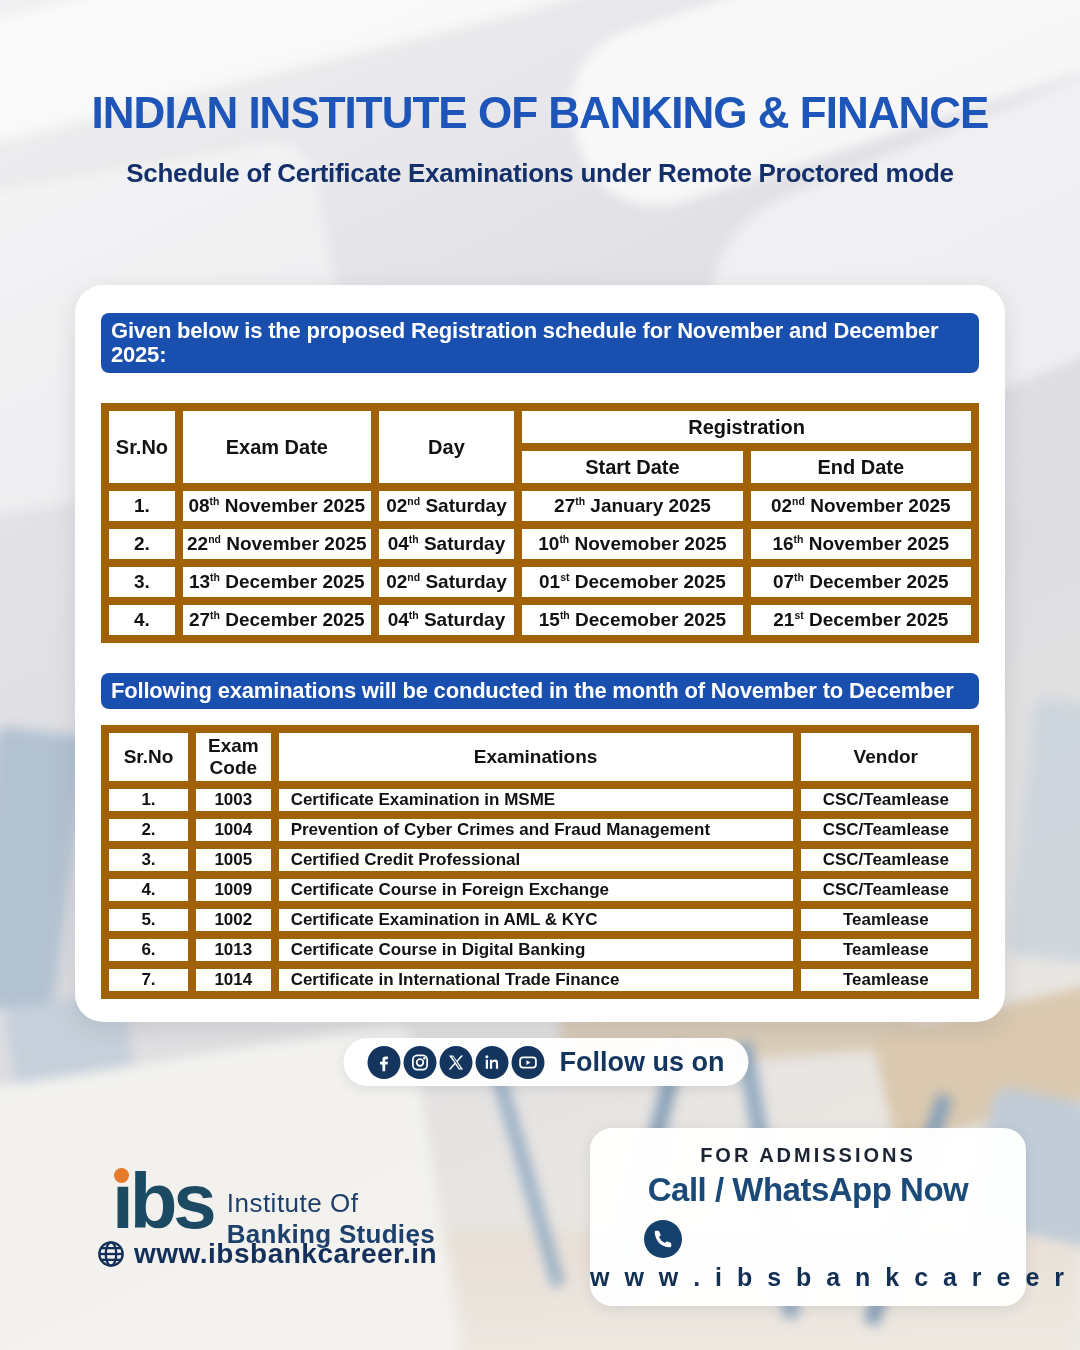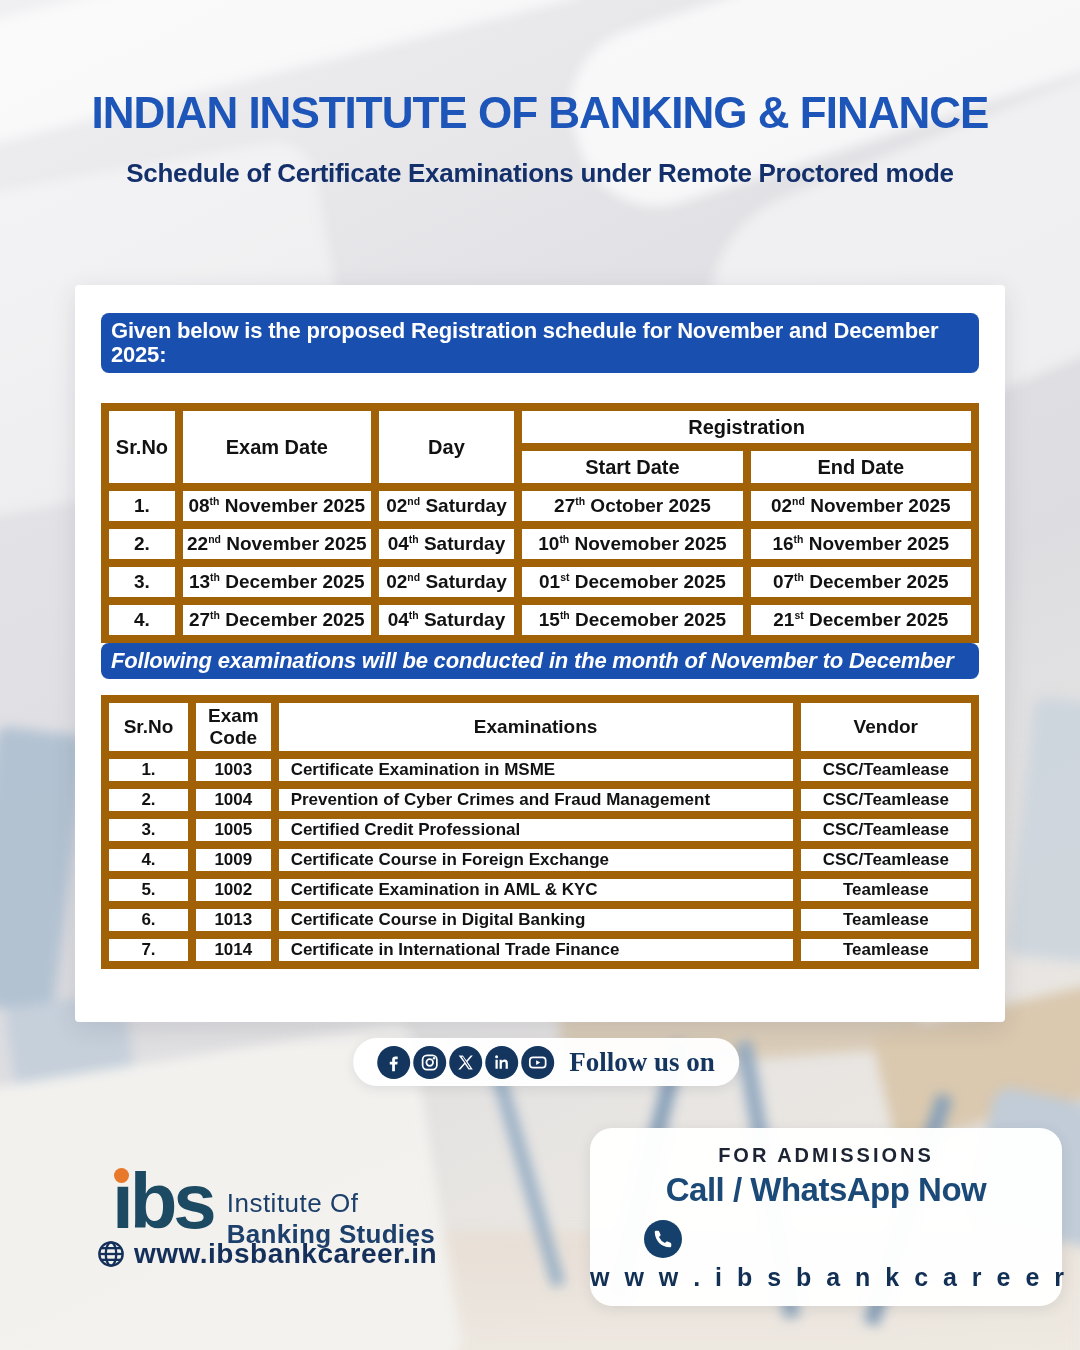--- a/index.html
+++ b/index.html
@@ -34,61 +34,61 @@
   .main-title{position:absolute;top:88px;left:0;width:100%;text-align:center;
     font-size:44px;font-weight:bold;letter-spacing:-1px;color:#1e55b8;white-space:nowrap;}
   .sub-title{position:absolute;top:152px;left:0;width:100%;text-align:center;
     font-size:26px;font-weight:bold;letter-spacing:-.3px;color:#14306b;margin-top:6px;}
   .period-badge{position:absolute;top:196px;left:50%;transform:translateX(-50%);
     background:#132a5e;color:#ffffff;font-size:26px;font-weight:bold;
     padding:7px 30px;border-radius:26px;white-space:nowrap;}
 
   
   .card{position:absolute;left:75px;top:285px;width:930px;height:737px;background:#ffffff;
-    border-radius:4px;box-shadow:0 6px 24px rgba(40,50,70,.12);
+    border-radius:28px;box-shadow:0 6px 24px rgba(40,50,70,.12);
     padding:28px 26px 0 26px;box-sizing:border-box;}
   .banner{background:#194fae;color:#ffffff;font-weight:bold;font-size:22px;letter-spacing:-.2px;
     border-radius:8px;padding:6px 10px;line-height:24px;}
   table{border-collapse:collapse;width:100%;table-layout:fixed;background:#ffffff;}
   th,td{border:8px solid #a16207;color:#121212;text-align:center;vertical-align:middle;padding:0 4px;box-sizing:border-box;}
   sup{font-size:.55em;line-height:0;}
   .reg-table{margin-top:30px;}
   .reg-table th{font-size:20px;font-weight:bold;}
   .reg-table thead tr{height:40px;}
   .reg-table tbody tr{height:38px;}
   .reg-table td{font-size:19px;font-weight:bold;}
   .exam-table{margin-top:16px;}
   .exam-table thead tr{height:56px;}
   .exam-table th{font-size:19px;font-weight:bold;}
   .exam-table tbody tr{height:30px;}
   .exam-table td{font-size:17px;font-weight:bold;}
   .exam-table td.exam-name{text-align:left;padding-left:12px;}
-  .banner2{font-style:italic;}
+  .banner2{margin-top:30px;}
 
   
   .follow-pill{position:absolute;top:1038px;left:50%;transform:translateX(6px) translateX(-50%);
     background:rgba(255,255,255,.96);border-radius:24px;height:48px;padding:0 24px;
-    display:flex;align-items:center;gap:3px;box-shadow:0 3px 12px rgba(40,50,70,.10);font-family:Liberation Serif, serif;}
+    display:flex;align-items:center;gap:3px;box-shadow:0 3px 12px rgba(40,50,70,.10);}
   .s-icon{width:33px;height:33px;border-radius:50%;background:#13355e;display:flex;align-items:center;justify-content:center;flex:0 0 auto;}
   .s-icon svg{display:block;}
   .follow-label{color:#13355e;font-size:27px;font-weight:bold;margin-left:12px;white-space:nowrap;}
 
   
   .brand{position:absolute;left:112px;top:1148px;display:flex;align-items:center;}
   .brand-mark{position:relative;font-size:78px;font-weight:bold;color:#1d4a63;line-height:70px;letter-spacing:-4px;}
   .brand-dot{position:absolute;left:2px;top:2px;width:15px;height:15px;border-radius:50%;background:#e8782a;}
   .brand-text{margin-left:14px;margin-bottom:4px;color:#1d3f6b;}
   .brand-line1{font-size:26px;font-weight:normal;letter-spacing:.5px;margin-top:40px;}
   .brand-line2{font-size:26px;font-weight:bold;letter-spacing:.3px;}
   .site-left{position:absolute;left:97px;top:1238px;display:flex;align-items:center;gap:9px;
     color:#14305a;font-size:28px;font-weight:bold;letter-spacing:.5px;}
   .globe{width:28px;height:28px;flex:0 0 auto;}
 
   
-  .adm-card{position:absolute;left:590px;top:1128px;width:472px;height:178px;background:rgba(255,255,255,.97);
+  .adm-card{position:absolute;left:590px;top:1128px;width:436px;height:178px;background:rgba(255,255,255,.97);
     border-radius:22px;box-shadow:0 3px 14px rgba(40,50,70,.10);box-sizing:border-box;padding:16px 0 0 0;text-align:center;}
   .adm-kicker{font-size:20px;font-weight:600;letter-spacing:3px;color:#1c2433;}
   .adm-title{font-size:33px;font-weight:bold;color:#1b4a78;letter-spacing:-.5px;margin-top:4px;}
   .adm-phone{position:absolute;left:54px;top:92px;width:38px;height:38px;border-radius:50%;background:#14406b;display:flex;align-items:center;justify-content:center;}
   .adm-site{position:absolute;left:0;bottom:14px;width:100%;text-align:center;
     font-size:25px;font-weight:600;letter-spacing:4px;color:#122f54;white-space:nowrap;}
 </style>
 </head>
 <body>
 
@@ -138,21 +138,21 @@
         <tr>
           <th>Start Date</th>
           <th>End Date</th>
         </tr>
       </thead>
       <tbody>
         <tr>
           <td>1.</td>
           <td><span>08</span><sup>th</sup><span> November 2025</span></td>
           <td><span>02</span><sup>nd</sup><span> Saturday</span></td>
-          <td><span>27</span><sup>th</sup><span> October 2025</span></td>
+          <td><span>27</span><sup>th</sup><span> January 2025</span></td>
           <td><span>02</span><sup>nd</sup><span> November 2025</span></td>
         </tr>
         <tr>
           <td>2.</td>
           <td><span>22</span><sup>nd</sup><span> November 2025</span></td>
           <td><span>04</span><sup>th</sup><span> Saturday</span></td>
           <td><span>10</span><sup>th</sup><span> Novemober 2025</span></td>
           <td><span>16</span><sup>th</sup><span> November 2025</span></td>
         </tr>
         <tr>

